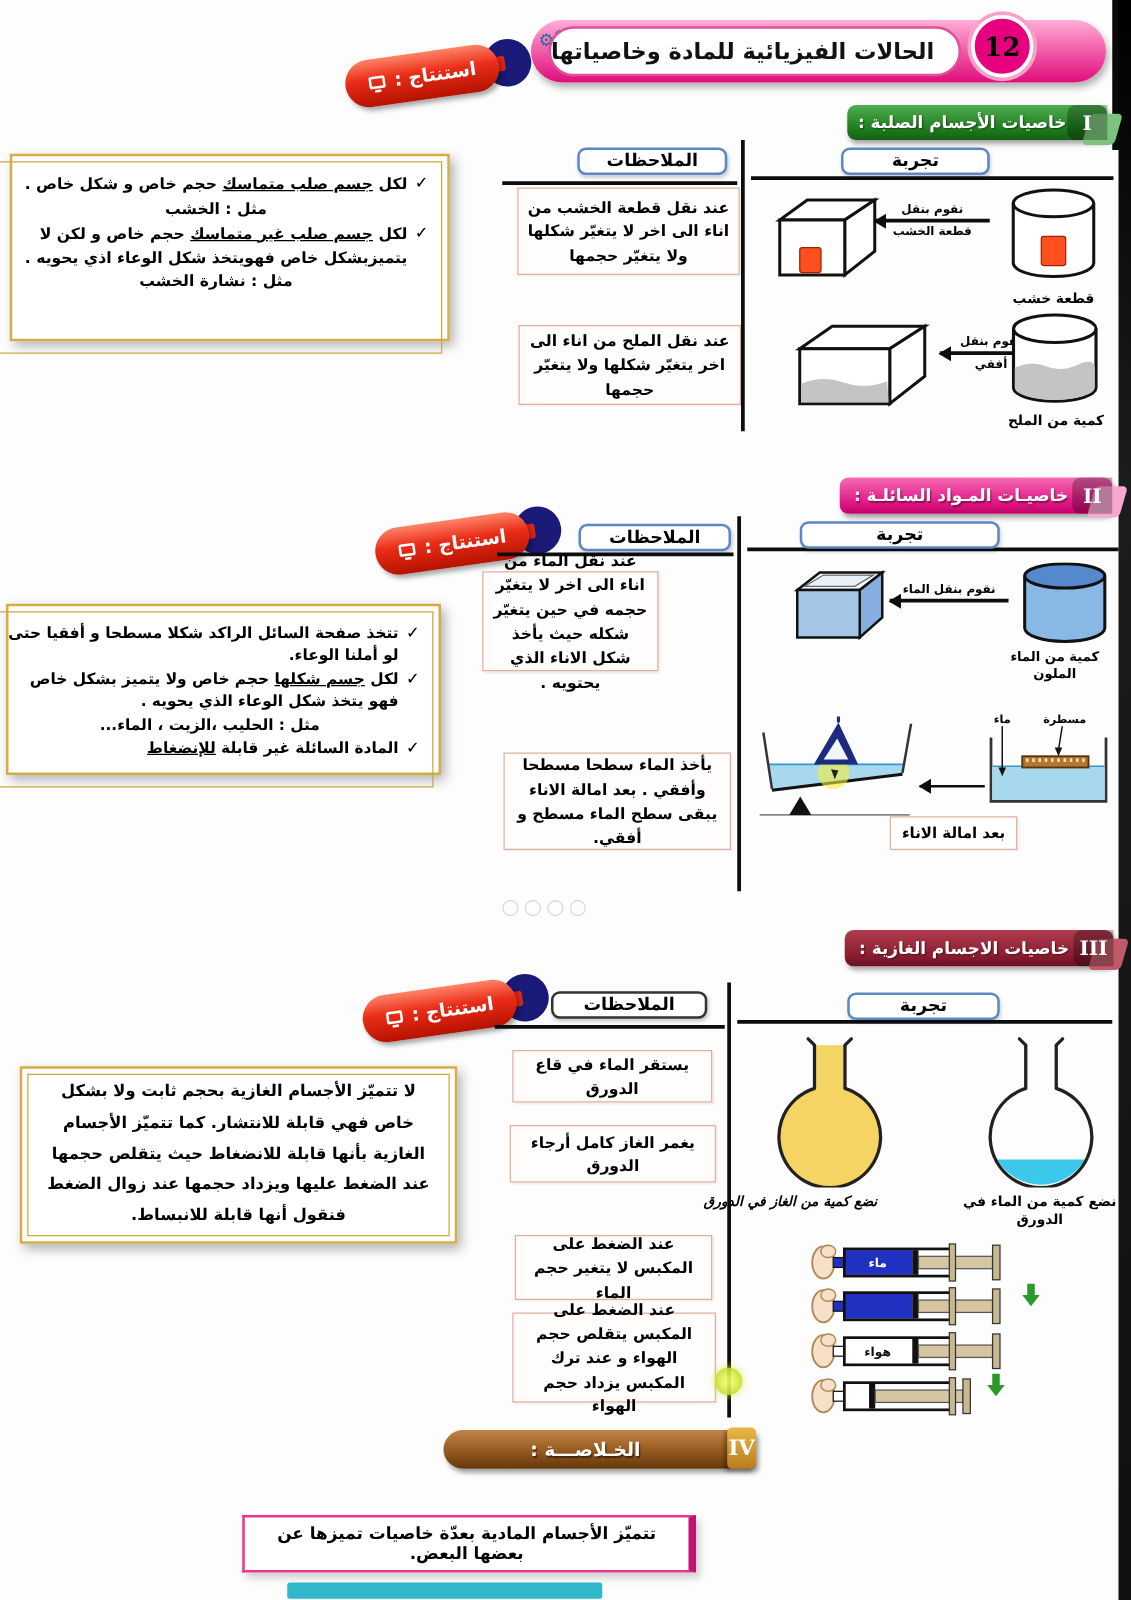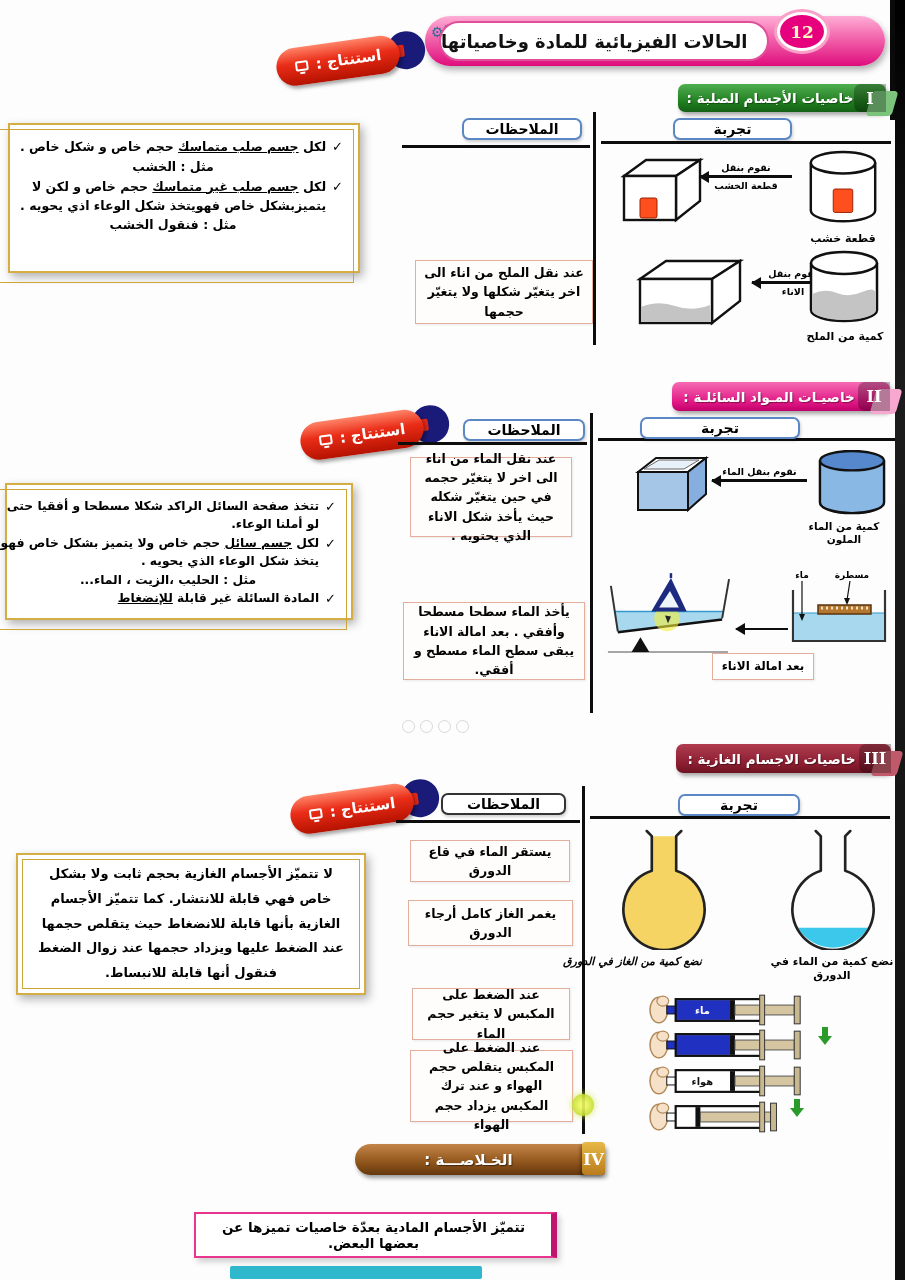--- a/index.html
+++ b/index.html
@@ -12,24 +12,24 @@
              background:linear-gradient(180deg,#000 0%,#1c1c1c 30%,#101010 100%);}
   .scan-edge-top{position:absolute;right:0;top:0;width:15px;height:120px;background:#0a0a0a;}
 
   
   .banner{position:absolute;left:425px;top:16px;width:460px;height:50px;border-radius:26px;
           background:linear-gradient(180deg,#ffaed6 0%,#f263ab 45%,#df0d7d 100%);
           box-shadow:2px 4px 6px rgba(0,0,0,.30);}
   .banner-inner{position:absolute;left:14px;top:5px;width:330px;height:40px;background:#fff;
           border:2px solid #e0509a;border-radius:20px;display:flex;align-items:center;justify-content:flex-end;}
   .banner-title{font-size:18px;font-weight:700;color:#111;white-space:nowrap;}
-  .lesson-circle{position:absolute;left:352px;top:-4px;width:50px;height:39px;border-radius:50%;
+  .lesson-circle{position:absolute;left:352px;top:-4px;width:50px;height:50px;border-radius:50%;
           background:#e6007e;border:3px solid #fff;box-shadow:0 0 0 3px #f8a0c8;
-          display:flex;align-items:center;justify-content:center;color:#fef9c3;
-          font-size:17px;font-weight:700;font-family:"DejaVu Serif",serif;}
+          display:flex;align-items:center;justify-content:center;color:#000000;
+          font-size:21px;font-weight:700;font-family:"DejaVu Serif",serif;}
   .gears{position:absolute;left:6px;top:8px;color:#2a6a9a;direction:ltr;line-height:1;}
   .gears .g1{font-size:14px;} .gears .g2{font-size:9px;vertical-align:top;}
 
   
   .ribbon{position:absolute;width:150px;height:44px;transform:rotate(-8deg);}
   .ribbon-hook{position:absolute;right:0;top:1px;width:38px;height:38px;border-radius:50%;background:#1a1a78;}
   .ribbon-hook::after{content:"";position:absolute;left:8px;top:13px;width:9px;height:12px;background:#e02818;border-radius:2px;}
   .ribbon-body{position:absolute;left:0;top:2px;width:124px;height:38px;border-radius:19px;
           background:linear-gradient(180deg,#ff8468 0%,#ea2d18 42%,#b51200 100%);
           display:flex;align-items:center;justify-content:center;gap:8px;
@@ -152,20 +152,21 @@
     <span class="badge-num" data-name="section-numeral">III</span>
     <span class="badge-label" data-name="section-heading">خاصيات الاجسام الغازية :</span>
   </div>
 
   <div class="vline" style="left:593px;top:112px;width:3px;height:233px;" data-name="table-divider"></div>
   <div class="hline" style="left:601px;top:141px;width:290px;height:3px;" data-name="table-rule"></div>
   <div class="hline" style="left:402px;top:145px;width:188px;height:3px;" data-name="table-rule"></div>
   <div class="col-pill" style="left:673px;top:118px;width:119px;" data-name="experiment-header">تجربة</div>
   <div class="col-pill" style="left:462px;top:118px;width:120px;" data-name="observations-header">الملاحظات</div>
 
+  <div class="obs-box" style="left:414px;top:150px;width:178px;height:70px;" data-name="observation-wood">عند نقل قطعة الخشب من اناء الى اخر لا يتغيّر شكلها ولا يتغيّر حجمها</div>
   <div class="obs-box" style="left:415px;top:260px;width:178px;height:64px;" data-name="observation-salt">عند نقل الملح من اناء الى اخر يتغيّر شكلها ولا يتغيّر حجمها</div>
 
   <svg class="diagram" style="left:612px;top:152px;" width="95" height="72" viewBox="0 0 95 72" data-name="wood-in-box-diagram">
     <polygon points="12,24 34,8 88,8 64,24" fill="#fff" stroke="#111" stroke-width="2.4"></polygon>
     <polygon points="64,24 88,8 88,49 64,68" fill="#fff" stroke="#111" stroke-width="2.4"></polygon>
     <rect x="12" y="24" width="52" height="44" fill="#fff" stroke="#111" stroke-width="2.4"></rect>
     <rect x="28" y="46" width="17" height="20" rx="2" fill="#ff4f1f" stroke="#992200" stroke-width="1"></rect>
   </svg>
   <div class="transfer" style="left:700px;top:162px;width:92px;" data-name="transfer-arrow">
     <span class="tl">نقوم بنقل</span>
@@ -181,51 +182,51 @@
 
   <svg class="diagram" style="left:630px;top:254px;" width="120" height="73" viewBox="0 0 120 73" data-name="salt-in-box-diagram">
     <polygon points="10,25 36,7 110,7 82,25" fill="#fff" stroke="#111" stroke-width="2.4"></polygon>
     <polygon points="82,25 110,7 110,47 82,69" fill="#fff" stroke="#111" stroke-width="2.4"></polygon>
     <rect x="10" y="25" width="72" height="44" fill="#fff" stroke="#111" stroke-width="2.4"></rect>
     <path d="M11,53 Q28,46 45,52 T80,51 L81,68 L11,68 Z" fill="#c4c4c4"></path>
   </svg>
   <div class="transfer" style="left:752px;top:268px;width:82px;" data-name="transfer-arrow">
     <span class="tl">نقوم بنقل</span>
     <div class="shaft" data-name="left-arrow-icon"></div>
-    <span class="tl">الاناء</span>
+    <span class="tl">أفقي</span>
   </div>
   <svg class="diagram" style="left:806px;top:250px;" width="76" height="78" viewBox="0 0 74 78" data-name="salt-in-cup-diagram">
     <path d="M4,13 L4,60 A33,11 0 0 0 70,60 L70,13" fill="#fff" stroke="#111" stroke-width="2.5"></path>
     <ellipse cx="37" cy="13" rx="33" ry="11" fill="#fff" stroke="#111" stroke-width="2.5"></ellipse>
     <path d="M5,44 Q18,38 30,43 T55,42 T69,44 L69,60 A32,10 0 0 1 5,60 Z" fill="#c4c4c4"></path>
   </svg>
   <div class="cap" style="left:795px;top:330px;width:100px;" data-name="salt-caption">كمية من الملح</div>
 
   <div class="gold-box" style="left:8px;top:123px;width:352px;height:150px;" data-name="solids-conclusion-box">
     <div class="gold-inner">
       <div class="bullet">
           <span class="chk" data-name="check-icon">✓</span>
         <span data-name="conclusion-line"><span>لكل </span><span class="u">جسم صلب متماسك</span><span> حجم خاص و شكل خاص .</span></span>
         </div>
       <div class="example" data-name="conclusion-example">مثل : الخشب</div>
       <div class="bullet">
           <span class="chk" data-name="check-icon">✓</span>
         <span data-name="conclusion-line"><span>لكل </span><span class="u">جسم صلب  غير متماسك</span><span> حجم خاص و لكن لا يتميزبشكل خاص فهويتخذ شكل الوعاء اذي يحويه .</span></span>
         </div>
-      <div class="example" data-name="conclusion-example">مثل : فنقول الخشب</div>
+      <div class="example" data-name="conclusion-example">مثل : نشارة الخشب</div>
     </div>
   </div>
 
   <div class="vline" style="left:590px;top:413px;width:3px;height:300px;" data-name="table-divider"></div>
   <div class="hline" style="left:598px;top:438px;width:297px;height:3px;" data-name="table-rule"></div>
   <div class="hline" style="left:398px;top:442px;width:189px;height:3px;" data-name="table-rule"></div>
   <div class="col-pill" style="left:640px;top:417px;width:160px;" data-name="experiment-header">تجربة</div>
   <div class="col-pill" style="left:463px;top:419px;width:122px;" data-name="observations-header">الملاحظات</div>
 
-  <div class="obs-box" style="left:410px;top:457px;width:162px;height:80px;" data-name="observation-water-transfer">عند نقل الماء من اناء الى اخر لا يتغيّر حجمه في حين يتغيّر شكله حيث يأخذ شكل الاناء الذي يحتويه .</div>
+  <div class="obs-box" style="left:386px;top:457px;width:141px;height:80px;" data-name="observation-water-transfer">عند نقل الماء من اناء الى اخر لا يتغيّر حجمه في حين يتغيّر شكله حيث يأخذ شكل الاناء الذي يحتويه .</div>
   <div class="obs-box" style="left:403px;top:602px;width:182px;height:78px;" data-name="observation-water-surface">يأخذ الماء سطحا مسطحا وأفقي . بعد امالة الاناء يبقى سطح الماء مسطح و أفقي.</div>
 
   <svg class="diagram" style="left:630px;top:452px;" width="82" height="62" viewBox="0 0 82 62" data-name="water-in-box-diagram">
     <polygon points="8,20 26,6 76,6 58,20" fill="#fff" stroke="#111" stroke-width="2"></polygon>
     <polygon points="14,17 29,8 69,8 54,17" fill="#e8f0fa" stroke="#666" stroke-width="1"></polygon>
     <polygon points="58,20 76,6 76,42 58,58" fill="#86aede" stroke="#111" stroke-width="2"></polygon>
     <rect x="8" y="20" width="50" height="38" fill="#a6c6e8" stroke="#111" stroke-width="2"></rect>
   </svg>
   <div class="transfer" style="left:712px;top:466px;width:95px;" data-name="transfer-arrow">
     <span class="tl">نقوم بنقل الماء</span>
@@ -270,21 +271,21 @@
   <div class="obs-box" style="left:712px;top:653px;width:102px;height:27px;font-size:12px;background:#fff;" data-name="tilt-caption-box">بعد امالة الاناء</div>
 
   <div class="gold-box" style="left:5px;top:483px;width:348px;height:137px;" data-name="liquids-conclusion-box">
     <div class="gold-inner" style="font-size:12.3px;line-height:1.5;">
       <div class="bullet">
           <span class="chk" data-name="check-icon">✓</span>
         <span data-name="conclusion-line">تتخذ صفحة السائل الراكد شكلا مسطحا و أفقيا حتى لو أملنا الوعاء.</span>
         </div>
       <div class="bullet">
           <span class="chk" data-name="check-icon">✓</span>
-        <span data-name="conclusion-line"><span>لكل </span><span class="u">جسم سائل</span><span> حجم خاص ولا يتميز بشكل خاص فهو يتخذ شكل الوعاء الذي يحويه .</span></span>
+        <span data-name="conclusion-line"><span>لكل </span><span class="u">جسم شكلها</span><span> حجم خاص ولا يتميز بشكل خاص فهو يتخذ شكل الوعاء الذي يحويه .</span></span>
         </div>
       <div class="example" data-name="conclusion-example">مثل : الحليب ،الزيت ، الماء...</div>
       <div class="bullet">
           <span class="chk" data-name="check-icon">✓</span>
         <span data-name="conclusion-line"><span>المادة السائلة غير قابلة </span><span class="u">للإنضغاط</span></span>
         </div>
     </div>
   </div>
 
   <div class="watermark" data-name="watermark-icons">

